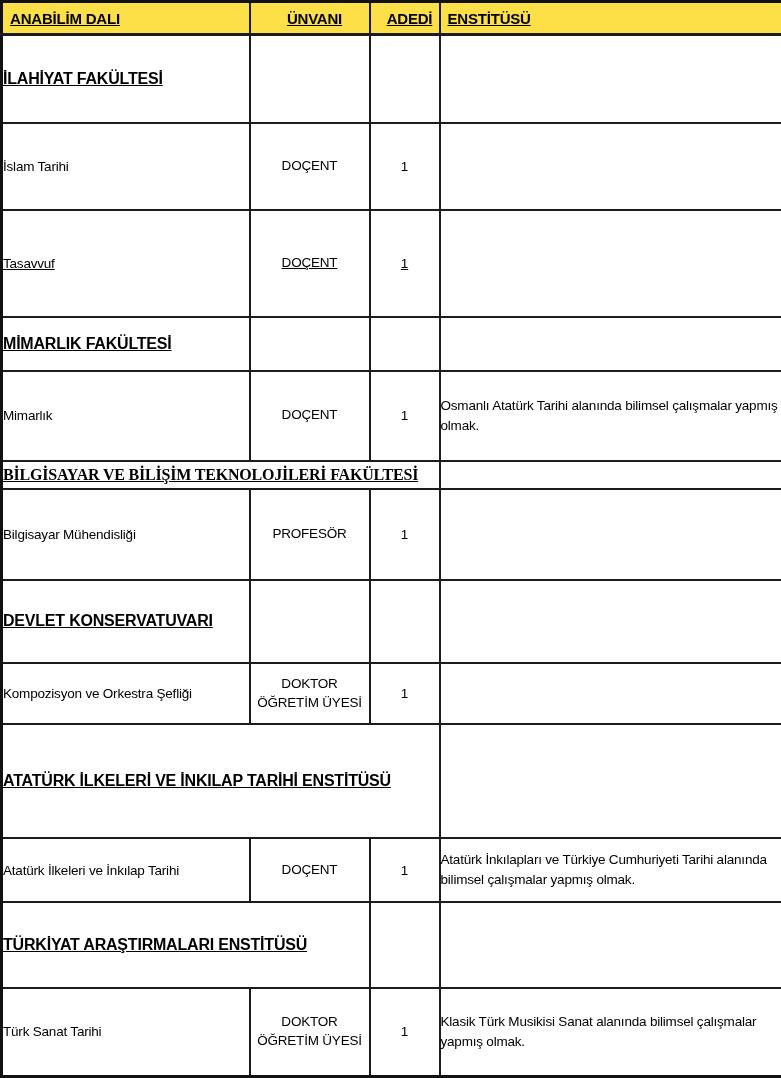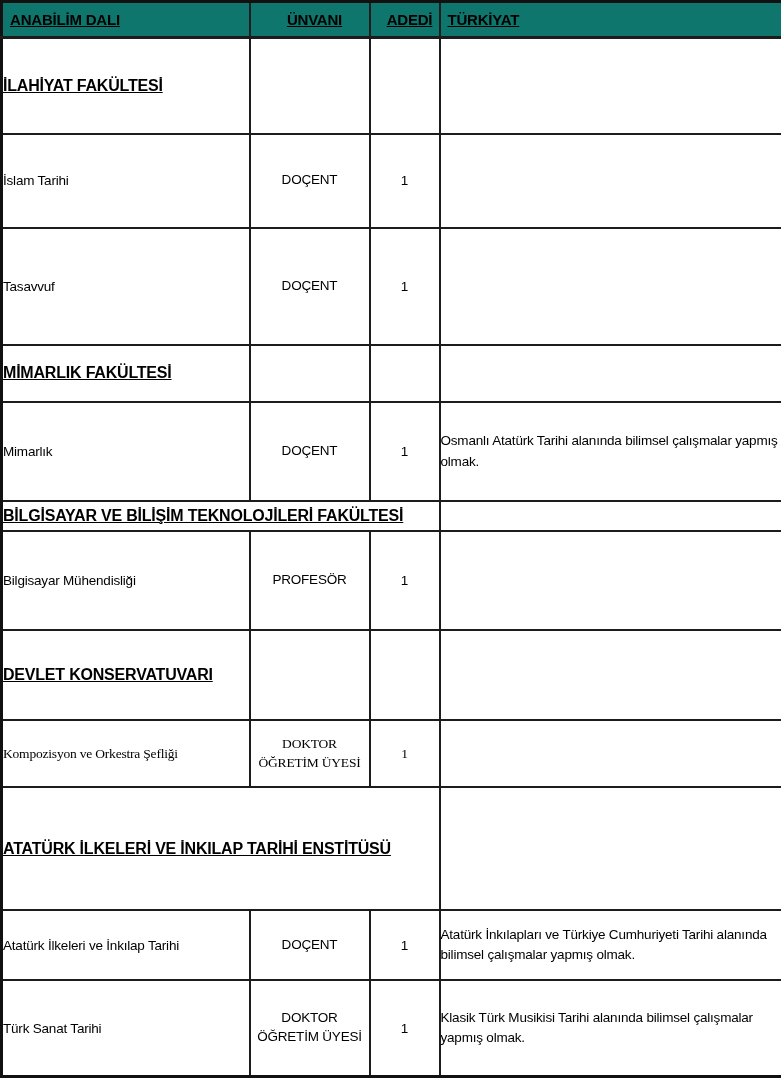--- a/index.html
+++ b/index.html
@@ -33,21 +33,21 @@
     padding: 0;
     overflow: hidden;
     letter-spacing: -0.2px;
   }
   
   table.vacancy { border: 3px solid #111111; }
   table.vacancy tr:first-child th { border-bottom-width: 3px; }
 
   
   tr.head th {
-    background: #0f766e;
+    background: #fde047;
     font-size: 15px;
     font-weight: bold;
     text-decoration: underline;
     text-align: left;
     padding-left: 7px;
     white-space: nowrap;
   }
   tr.head th.center { text-align: center; padding-left: 10px; }
 
   
@@ -96,99 +96,104 @@
         <col class="c2">
         <col class="c3">
         <col class="c4">
     </colgroup>
 
     <tbody>
         <tr class="head" style="height:33px;">
       <th>ANABİLİM DALI</th>
       <th class="center">ÜNVANI</th>
       <th class="center">ADEDİ</th>
-      <th>TÜRKİYAT</th>
+      <th>ENSTİTÜSÜ</th>
     </tr>
 
     <tr style="height:88px;margin-top:36px;">
       <td class="section">İLAHİYAT FAKÜLTESİ</td>
       <td></td>
       <td></td>
       <td></td>
     </tr>
 
     <tr style="height:86px;">
       <td class="dept">İslam Tarihi</td>
       <td class="pos">DOÇENT</td>
       <td class="cnt">1</td>
       <td class="note"></td>
     </tr>
 
-    <tr style="height:107px;">
+    <tr style="height:107px;text-decoration:underline;">
       <td class="dept">Tasavvuf</td>
       <td class="pos">DOÇENT</td>
       <td class="cnt">1</td>
       <td class="note"></td>
     </tr>
 
     <tr style="height:53px;">
       <td class="section">MİMARLIK FAKÜLTESİ</td>
       <td></td>
       <td></td>
       <td></td>
     </tr>
 
     <tr style="height:90px;">
       <td class="dept">Mimarlık</td>
       <td class="pos">DOÇENT</td>
       <td class="cnt">1</td>
       <td class="note">Osmanlı Atatürk Tarihi alanında bilimsel çalışmalar yapmış olmak.</td>
     </tr>
 
-    <tr style="height:28px;">
+    <tr style="height:28px;font-family:Liberation Serif, serif;">
       <td class="section" colspan="3">BİLGİSAYAR VE BİLİŞİM TEKNOLOJİLERİ FAKÜLTESİ</td>
       <td></td>
     </tr>
 
     <tr style="height:90px;">
       <td class="dept">Bilgisayar Mühendisliği</td>
       <td class="pos">PROFESÖR</td>
       <td class="cnt">1</td>
       <td class="note"></td>
     </tr>
 
     <tr style="height:83px;">
       <td class="section">DEVLET KONSERVATUVARI</td>
       <td></td>
       <td></td>
       <td></td>
     </tr>
 
-    <tr style="height:61px;font-family:Liberation Serif, serif;">
+    <tr style="height:61px;">
       <td class="dept">Kompozisyon ve Orkestra Şefliği</td>
       <td class="pos">DOKTOR ÖĞRETİM ÜYESİ</td>
       <td class="cnt">1</td>
       <td class="note"></td>
     </tr>
 
     <tr style="height:113px;">
       <td class="section" colspan="3">ATATÜRK İLKELERİ VE İNKILAP TARİHİ ENSTİTÜSÜ</td>
       <td></td>
     </tr>
 
     <tr style="height:64px;">
       <td class="dept">Atatürk İlkeleri ve İnkılap Tarihi</td>
       <td class="pos">DOÇENT</td>
       <td class="cnt">1</td>
       <td class="note">Atatürk İnkılapları ve Türkiye Cumhuriyeti Tarihi alanında bilimsel çalışmalar yapmış olmak.</td>
     </tr>
 
+    <tr style="height:85px;">
+      <td class="section" colspan="2">TÜRKİYAT ARAŞTIRMALARI ENSTİTÜSÜ</td>
+      <td></td>
+      <td></td>
+    </tr>
 
     <tr style="height:88px;">
       <td class="dept">Türk Sanat Tarihi</td>
       <td class="pos">DOKTOR ÖĞRETİM ÜYESİ</td>
       <td class="cnt">1</td>
-      <td class="note">Klasik Türk Musikisi Tarihi alanında bilimsel çalışmalar yapmış olmak.</td>
+      <td class="note">Klasik Türk Musikisi Sanat alanında bilimsel çalışmalar yapmış olmak.</td>
     </tr>
 
   </tbody>
     </table>
 </div>
 
 </body></html>

